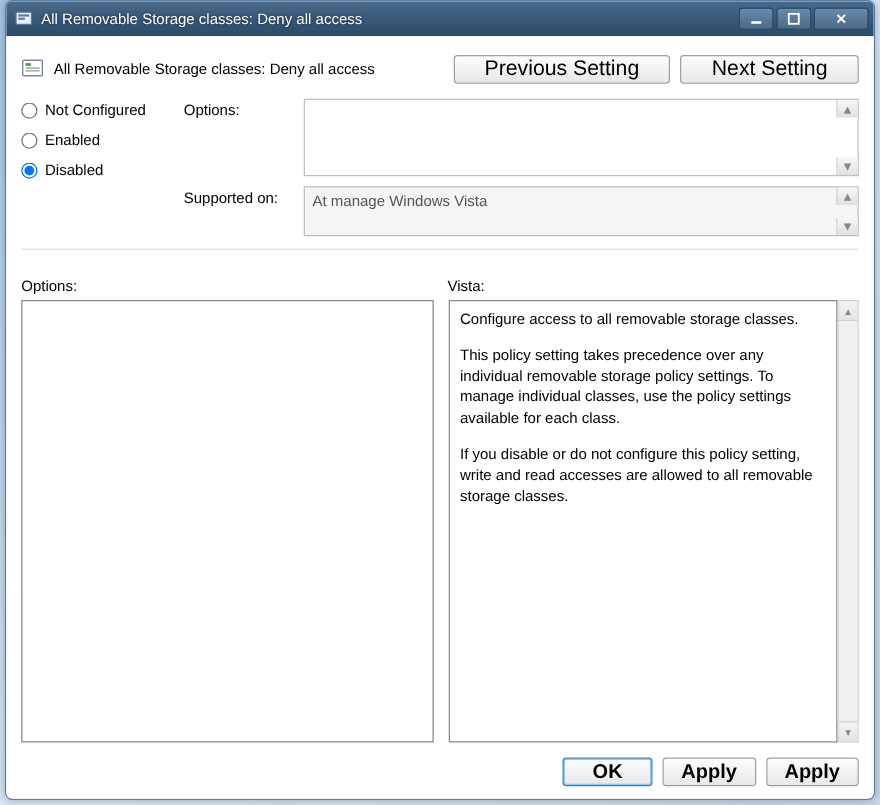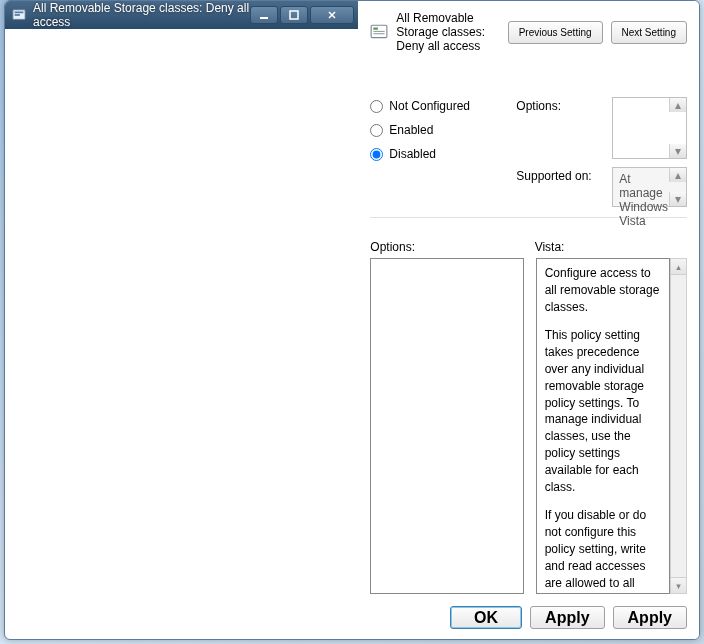--- a/index.html
+++ b/index.html
@@ -14,21 +14,21 @@
     position: relative;
   }
   .window {
     position: absolute;
     top: 0; left: 4px; right: 4px; bottom: 4px;
     border: 1px solid #5a7ca0;
     border-radius: 6px;
     background: #fff;
     box-shadow: 0 0 8px rgba(0,0,0,0.3);
     display: flex;
-    flex-direction: row;
+    flex-direction: column;
     overflow: hidden;
   }
   .titlebar {
     height: 28px;
     background: linear-gradient(to bottom, #4a6a8a 0%, #3a5a7a 50%, #2a4a6a 100%);
     display: flex;
     align-items: center;
     padding: 0 4px 0 6px;
     color: #fff;
   }
@@ -68,34 +68,33 @@
     margin-bottom: 8px;
     min-height: 32px;
   }
   .header-icon {
     width: 18px; height: 18px;
     display: inline-flex; align-items:center; justify-content:center;
   }
   .header-title { flex: 1; font-size: 12px; }
   .nav-btn {
     height: 23px;
-    padding: 0 10px;
+    padding: 0 24px;
     background: linear-gradient(to bottom, #fdfdfd, #e8e8e8);
     border: 1px solid #a0a0a0;
     border-radius: 3px;
     font-family: inherit;
-    font-size: 10px;
+    font-size: 17px;
     cursor: default;
   }
   .divider { height: 1px; background: #e0e0e0; margin: 4px 0 10px; }
   .config-row {
     display: flex;
-    gap: 16px;
+    gap: 0;
     margin-bottom: 6px;
-    margin-top: 36px;
   }
   .radio-col {
     width: 130px;
     display: flex;
     flex-direction: column;
     gap: 10px;
     padding-top: 2px;
   }
   .radio-item {
     display: flex; align-items: center; gap: 6px;

